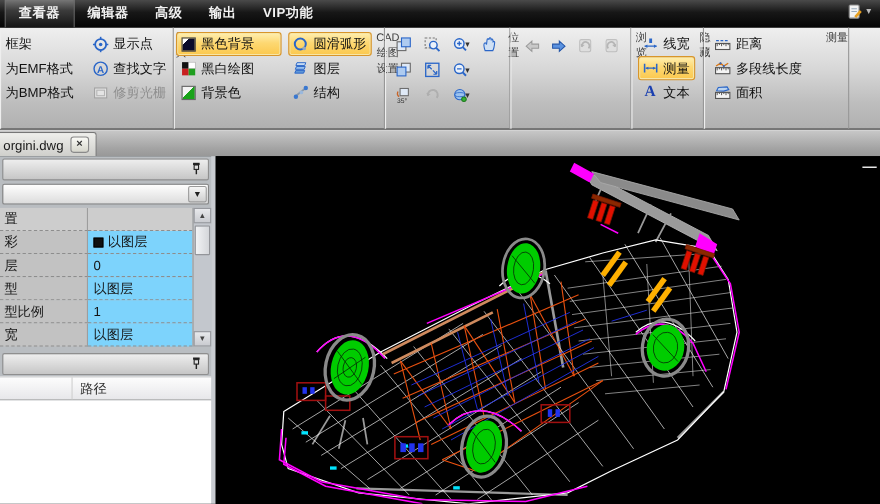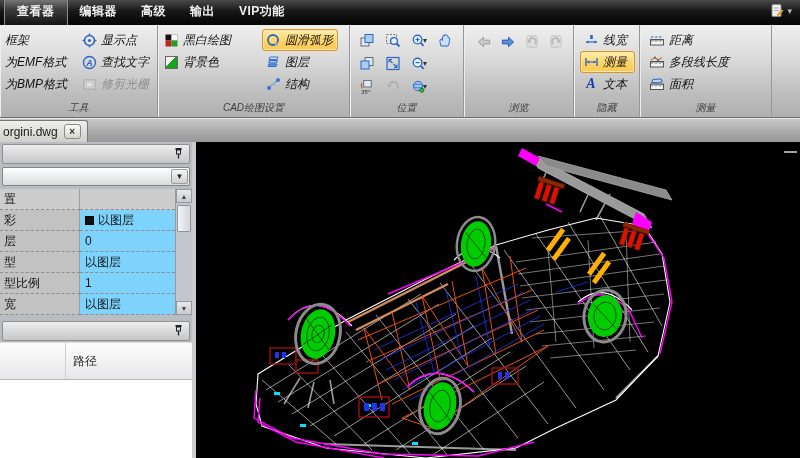--- a/index.html
+++ b/index.html
@@ -13,22 +13,22 @@
   .menutab { color:#f2f2f2; font-weight:bold; font-size:12px; padding:4px 12px 5px;
     letter-spacing:.5px; cursor:default; }
   .menutab.active { background:linear-gradient(180deg,#7c7c7c,#3c3c3c 40%,#141414);
     border:1px solid #8d8d8d; border-bottom:none; border-radius:2px 2px 0 0; }
   .menubar-right { position:absolute; right:8px; top:3px; display:flex; align-items:center; gap:2px; }
   .menubar-right .caret { color:#bbb; font-size:9px; }
 
   
   .ribbon { height:93px; background:linear-gradient(180deg,#efefef 0%,#d8d8d8 40%,#bdbdbd 75%,#b0b0b0 100%);
     border-bottom:1px solid #6f6f6f; display:flex; }
-  .rgroup { display:flex; flex-direction:column; border-right:1px solid #979797;
-    box-shadow:1px 0 0 #eee inset; position:relative; padding-top:3px;font-style:italic; }
+  .rgroup { display:flex; flex-direction:row; border-right:1px solid #979797;
+    box-shadow:1px 0 0 #eee inset; position:relative; padding-top:3px; }
   .rgroup-body { flex:1; display:flex; padding:1px 4px 0 2px; gap:6px; }
   .rgroup-label { text-align:center; color:#3c3c3c; font-size:10px; height:16px; line-height:14px; }
   .rcol { display:flex; flex-direction:column; }
   .rbtn { display:flex; align-items:center; gap:4px; height:22px; padding:0 4px 0 2px;
     color:#111; white-space:nowrap; border:1px solid transparent; border-radius:3px; }
   .rbtn.disabled { color:#8f8f8f; }
   .rbtn.hl { background:linear-gradient(180deg,#ffefb0,#fdd872 45%,#fbc84e);
     border:1px solid #d8952a; box-shadow:0 0 0 1px #f7e6a6 inset; }
   .icon15 { width:16px; height:15px; display:inline-flex; align-items:center; justify-content:center; flex:none; }
   .igrid { display:grid; grid-template-columns:repeat(4,26px); grid-auto-rows:23px; align-items:center; justify-items:center; }
@@ -67,21 +67,21 @@
   .plabel { width:80px; background:#c2c2c2; border-right:1px solid #9d9d9d; padding-left:4px; }
   .pvalue { flex:1; background:#7dd3fc; padding-left:5px; gap:4px; }
   .prow.hdr .plabel, .prow.hdr .pvalue { background:#cdcdcd; }
   .swatch { width:9px; height:9px; background:#101010; border:1px solid #000; display:inline-block; }
   .vscroll { width:17px; background:#c3c7cd; border-left:1px solid #9a9a9a; display:flex; flex-direction:column; }
   .sbtn { height:14px; border:1px solid #97999e; background:linear-gradient(180deg,#e8e9ec,#c9cbd0);
     font-size:7px; color:#444; display:flex; align-items:center; justify-content:center; }
   .sthumb { height:27px; margin:2px 1px; border:1px solid #93959a; border-radius:1px;
     background:linear-gradient(90deg,#f2f3f5,#d4d6da); }
   .sspace { flex:1; }
-  .ftable-hdr { height:38px; background:linear-gradient(180deg,#fdfdfd,#e7e7ea);
+  .ftable-hdr { height:22px; background:linear-gradient(180deg,#fdfdfd,#e7e7ea);
     border-top:1px solid #dcdcdc; border-bottom:1px solid #b5b5b5; display:flex; align-items:center; }
   .fcol1 { width:66px; height:100%; border-right:1px solid #cfcfcf; }
   .fcol2 { padding-left:7px; color:#2c2c2c; }
   .flist { flex:1; background:#fff; }
 
   .canvas { flex:1; background:#000; position:relative; }
   .canvas svg { position:absolute; inset:0; }
 </style>
 </head>
 <body>
@@ -153,20 +153,26 @@
           <span>修剪光栅</span>
           </div>
       </div>
     </div>
     <div class="rgroup-label">工具</div>
   </div>
 
   <div class="rgroup" style="width:192px">
     <div class="rgroup-body">
       <div class="rcol" style="width:96px">
+        <div class="rbtn hl">
+          <span class="icon15">
+              <span class="blk-bg-ic"></span>
+            </span>
+          <span>黑色背景</span>
+          </div>
         <div class="rbtn">
           <span class="icon15">
             <svg width="13" height="13" viewBox="0 0 13 13">
               <rect x="0.5" y="0.5" width="6" height="6" fill="#111"></rect>
               <rect x="6.5" y="0.5" width="6" height="6" fill="#fff" stroke="#999" stroke-width=".5"></rect>
               <rect x="0.5" y="6.5" width="6" height="6" fill="#c82020"></rect>
               <rect x="6.5" y="6.5" width="6" height="6" fill="#1f9e1f"></rect>
             </svg>
             </span>
           <span>黑白绘图</span>

